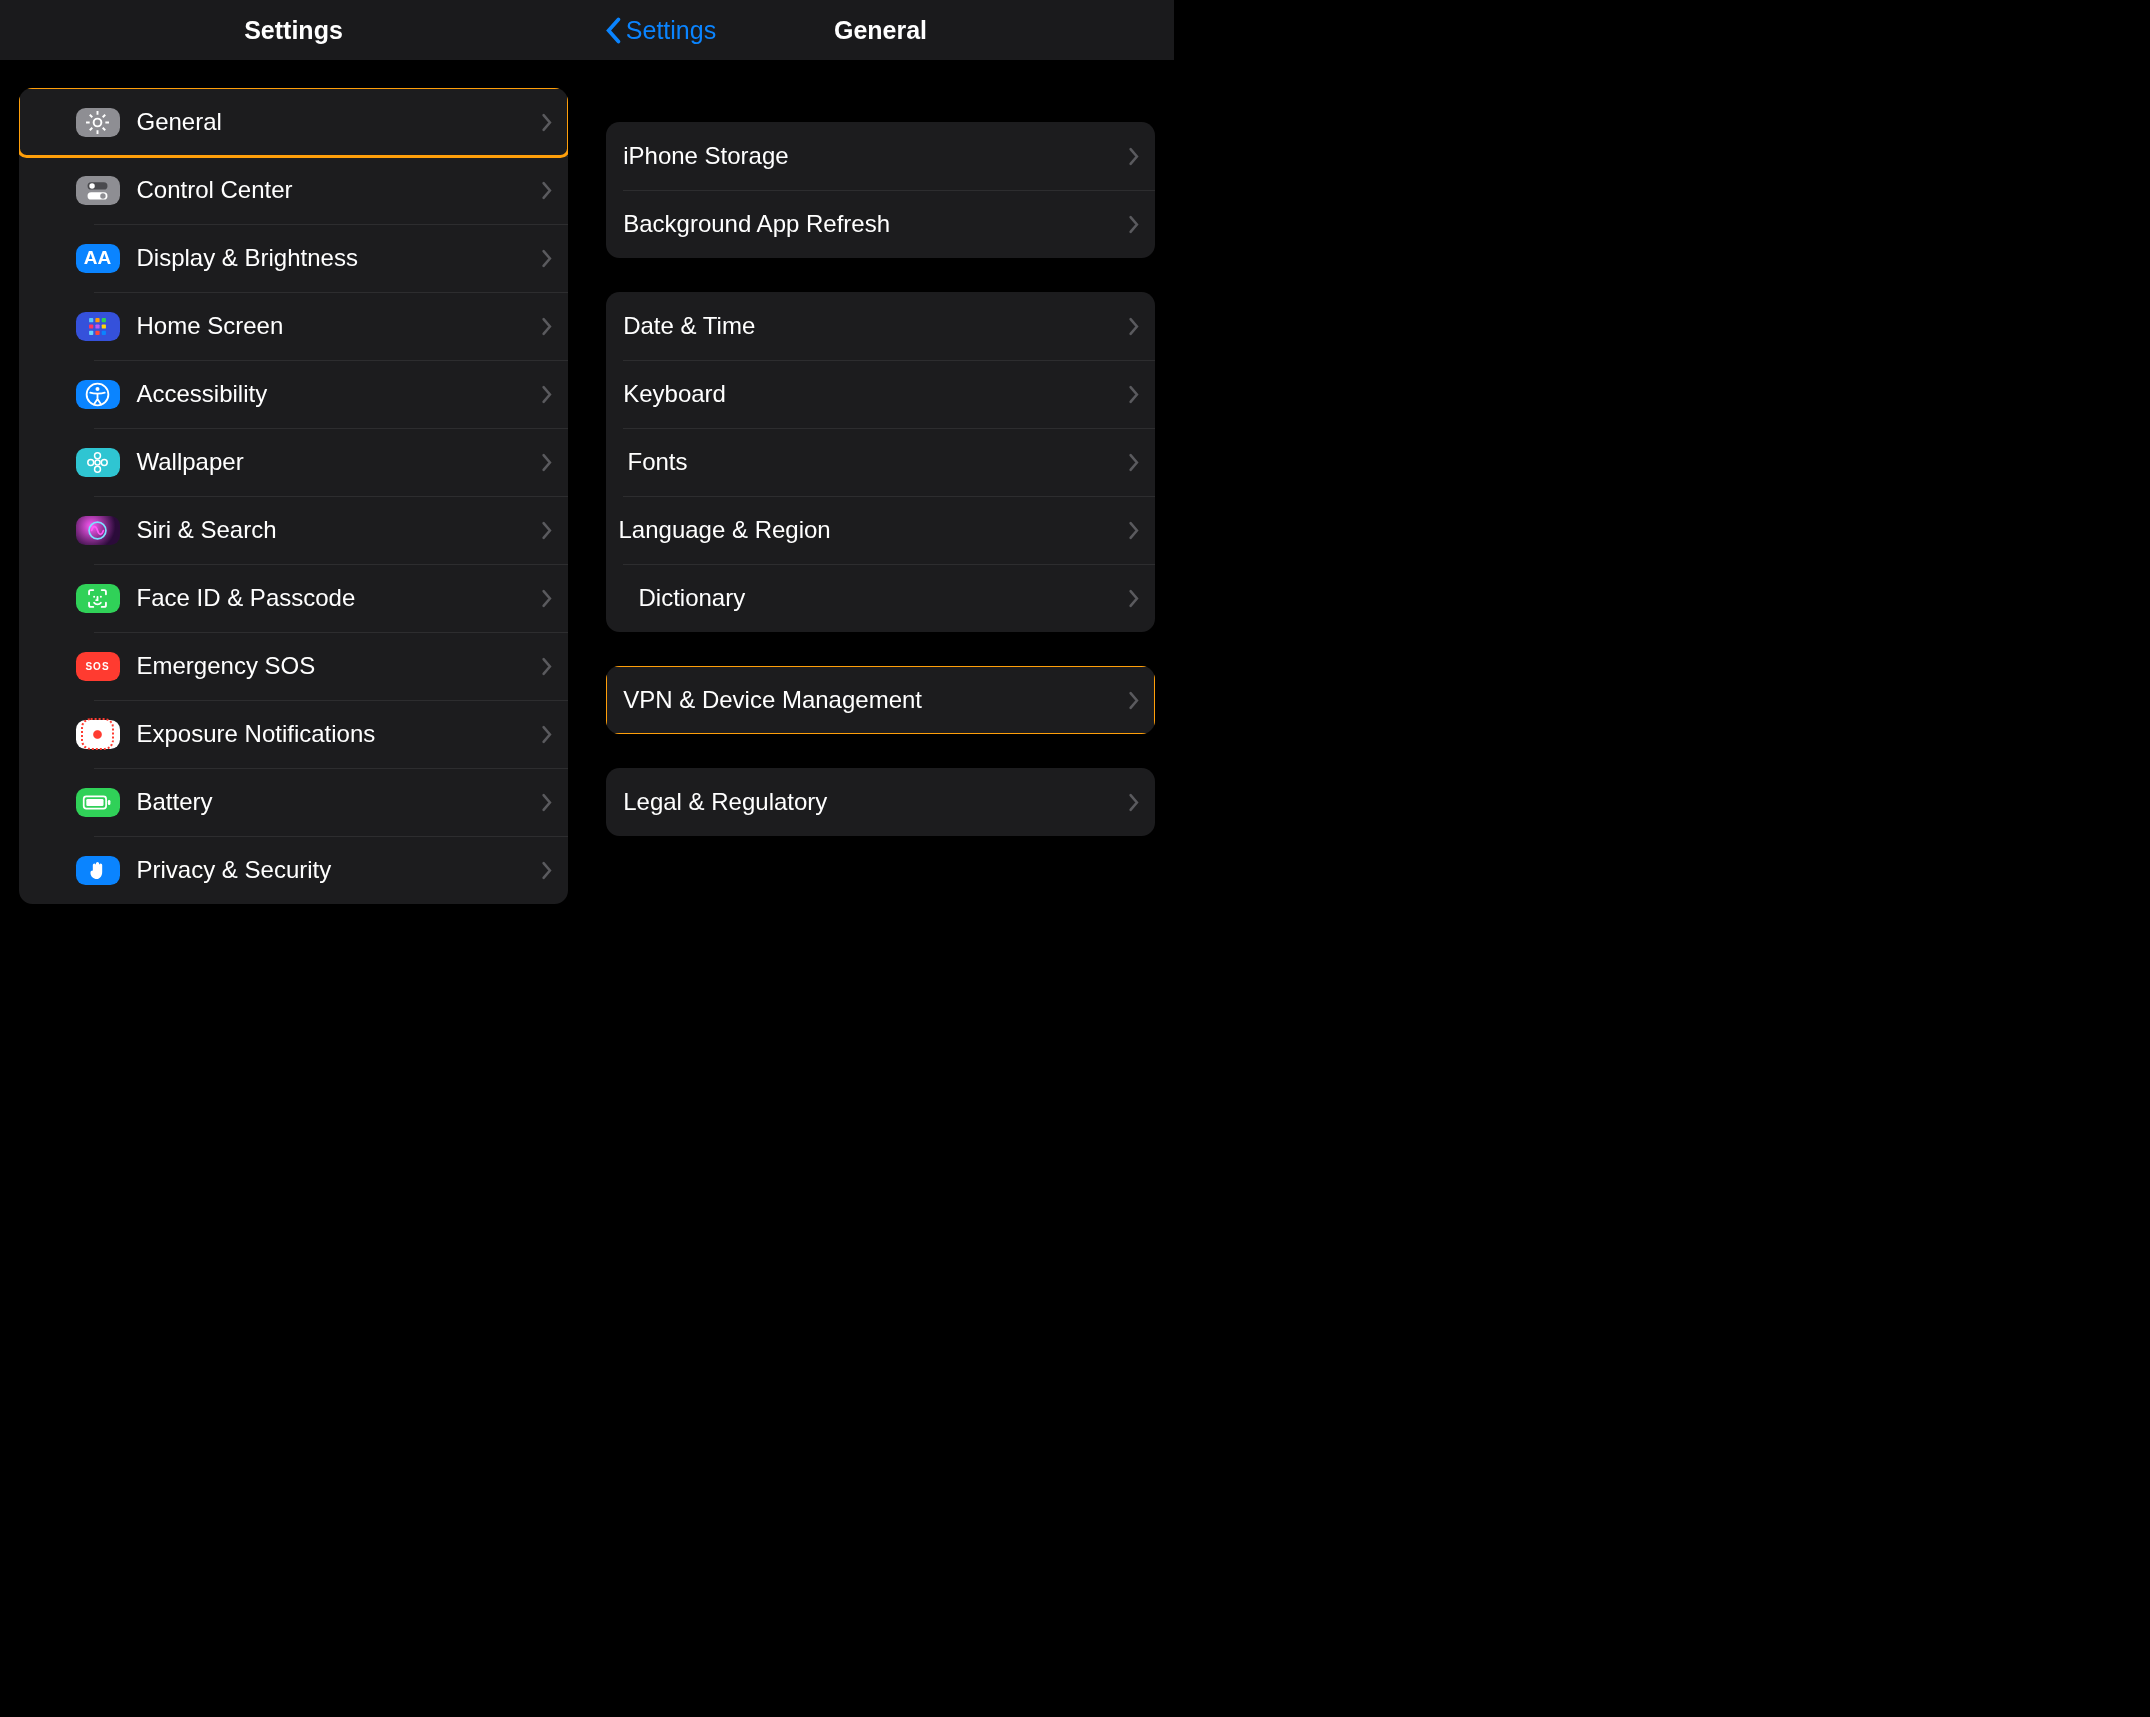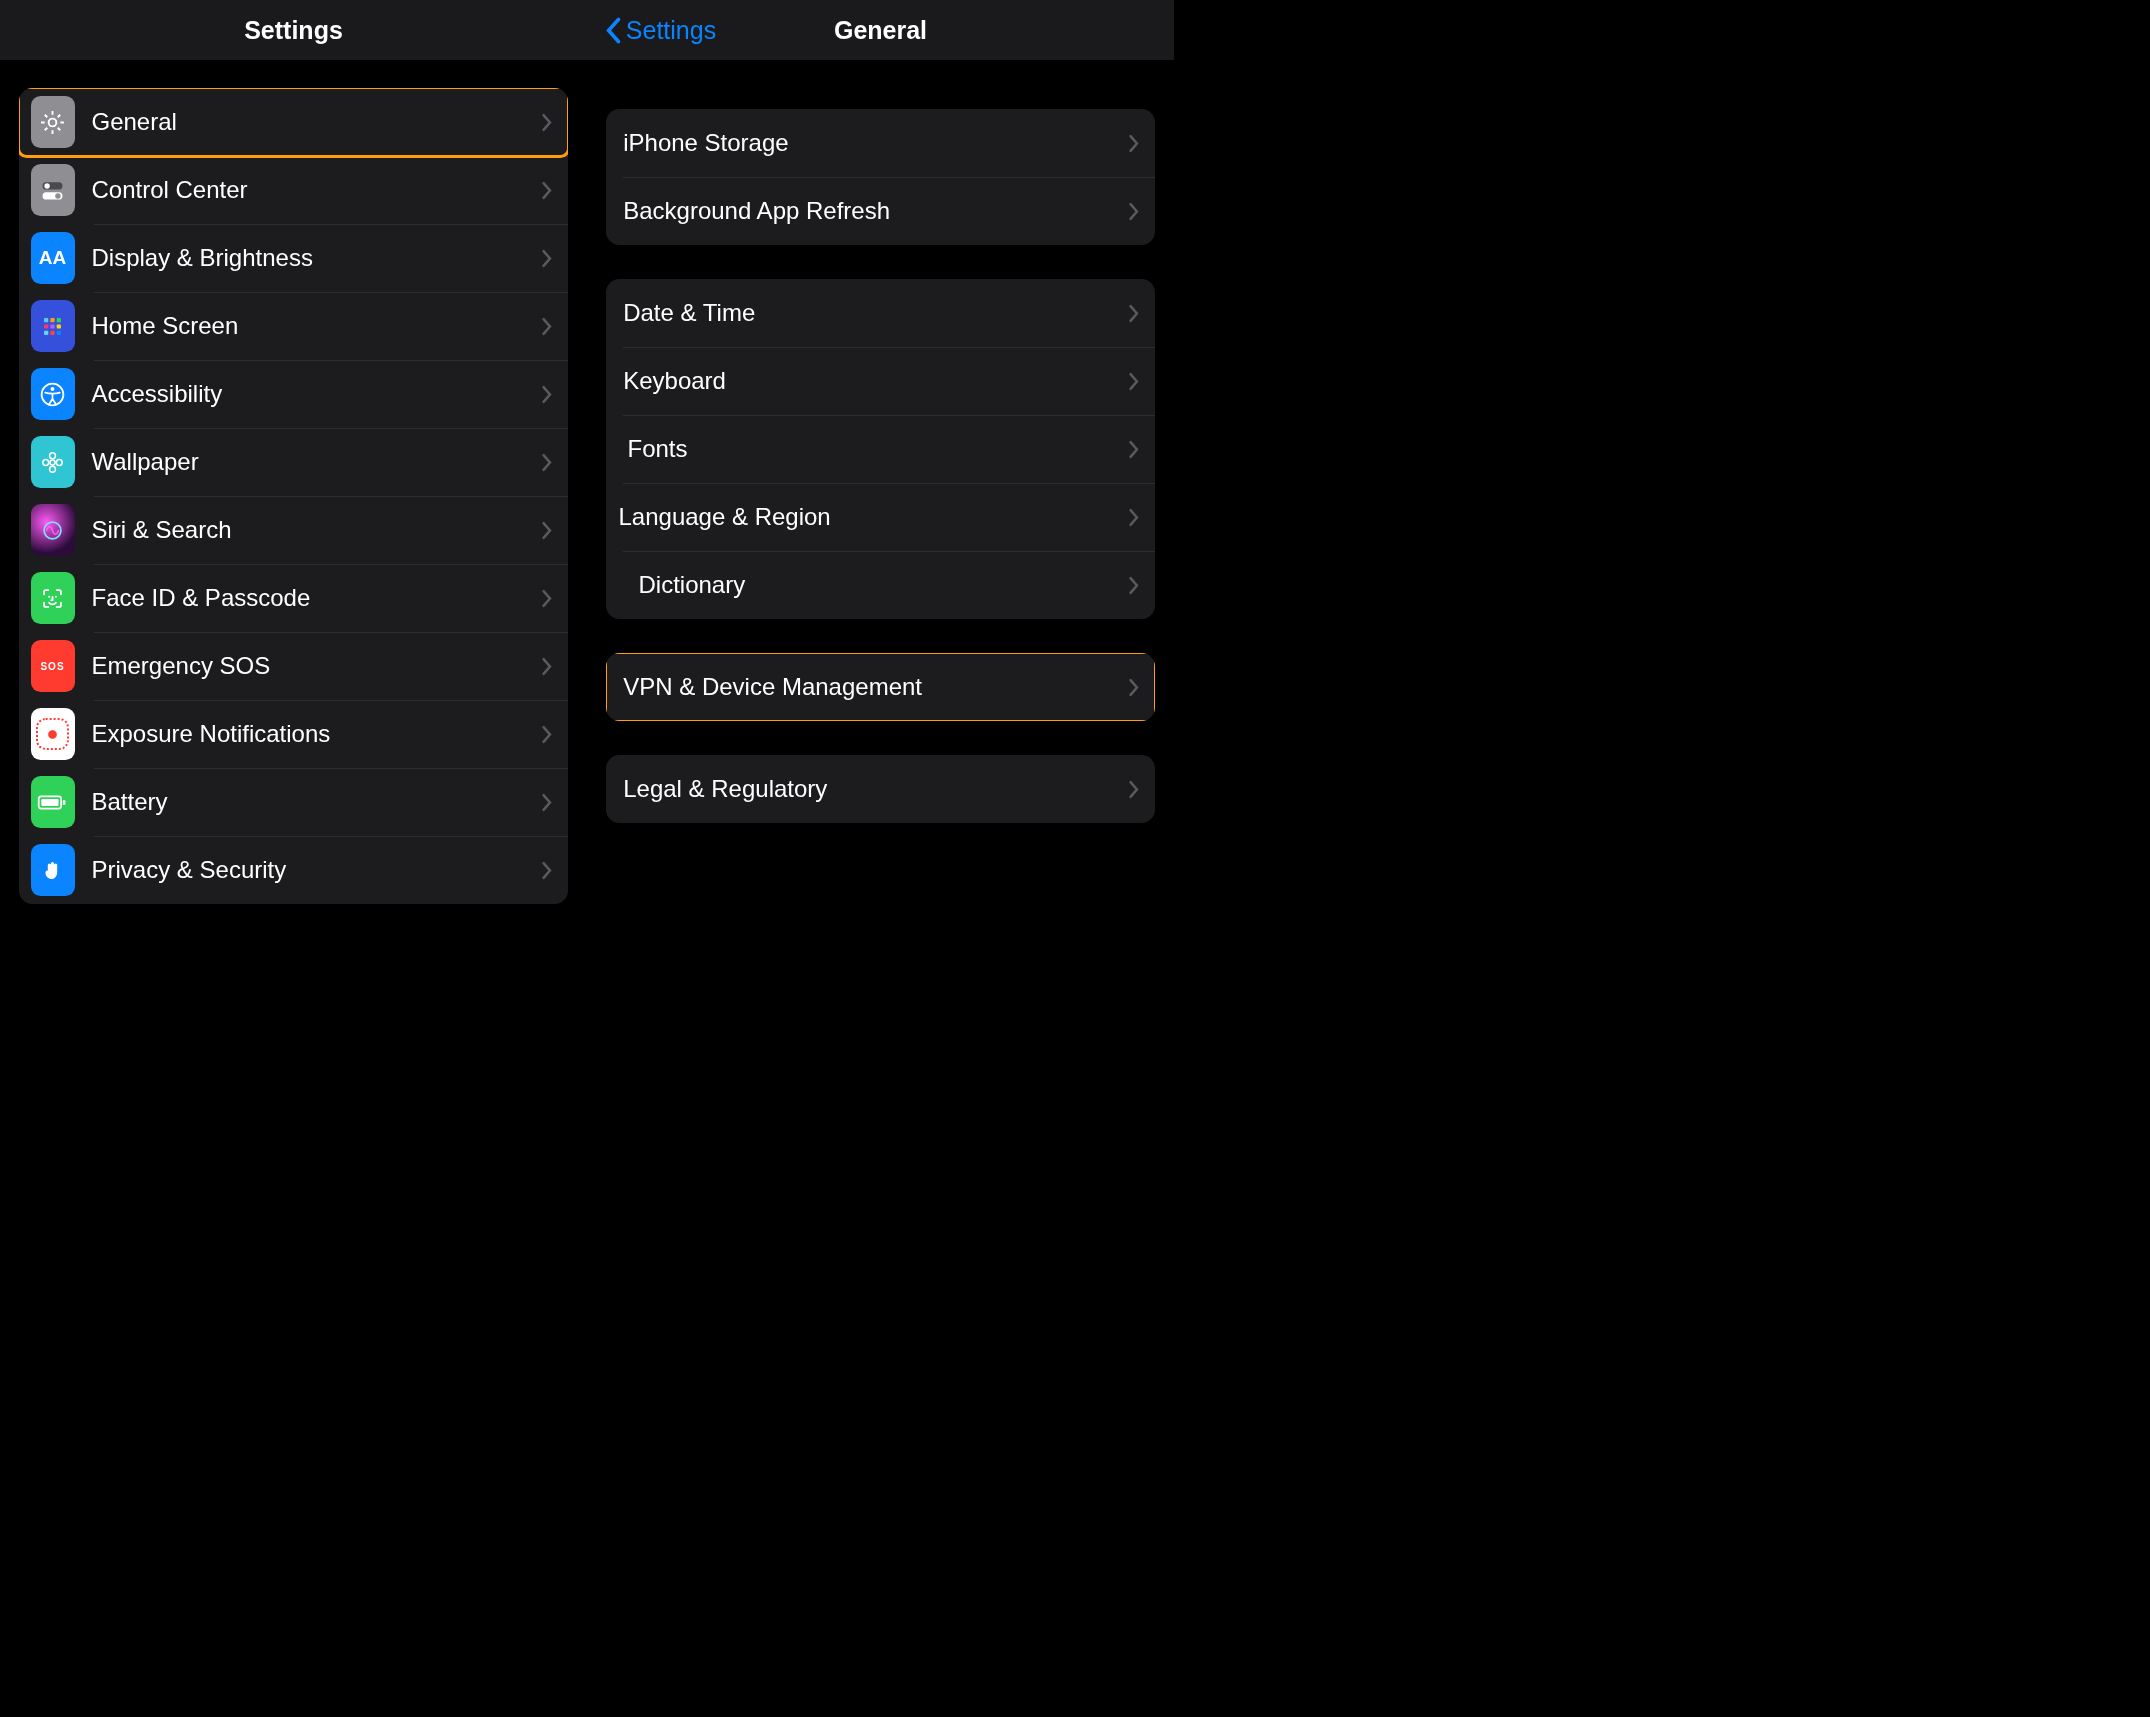--- a/index.html
+++ b/index.html
@@ -75,28 +75,29 @@
     left: 75px;
     right: 0;
     height: 1px;
     background: #2d2d2f;
   }
   .row.noicon + .row.noicon::before,
   .row.noicon:first-child + .row.noicon::before { left: 17px; }
   .group .row.noicon::before { left: 17px; }
   .icon {
     width: 44px;
-    height: 52px;
+    height: 29px;
     border-radius: 9.6px;
     margin-right: 17px;
     flex: 0 0 44px;
     display: flex;
     align-items: center;
     justify-content: center;
     font-weight: 700;
+    margin-left: 45px;
   }
   .label {
     flex: 1;
     font-size: 24px;
     color: #fff;
   }
   .chev {
     color: #5a5a5e;
     flex: 0 0 auto;
   }
@@ -331,21 +332,21 @@
   <div class="screen">
     <div class="navbar">
       <div class="back-btn">
         <svg viewBox="0 0 12 22" fill="none" stroke="#0a84ff" stroke-width="3" stroke-linecap="round">
             <path d="M10 2 2 11l8 9"></path>
           </svg>
         <span>Settings</span>
       </div>
       <div class="title">General</div>
     </div>
-    <div class="content" style="padding-top:48px">
+    <div class="content" style="padding-top:61px">
 
       <div class="group">
         <div class="row noicon">
           <div class="label" style="margin-left:5.7px">iPhone Storage</div>
           <div class="chev">
               <svg viewBox="0 0 10 18" fill="none" stroke="currentColor" stroke-width="2.4" stroke-linecap="round">
                 <path d="M2 2l6 7-6 7"></path>
               </svg>
             </div>
         </div>

